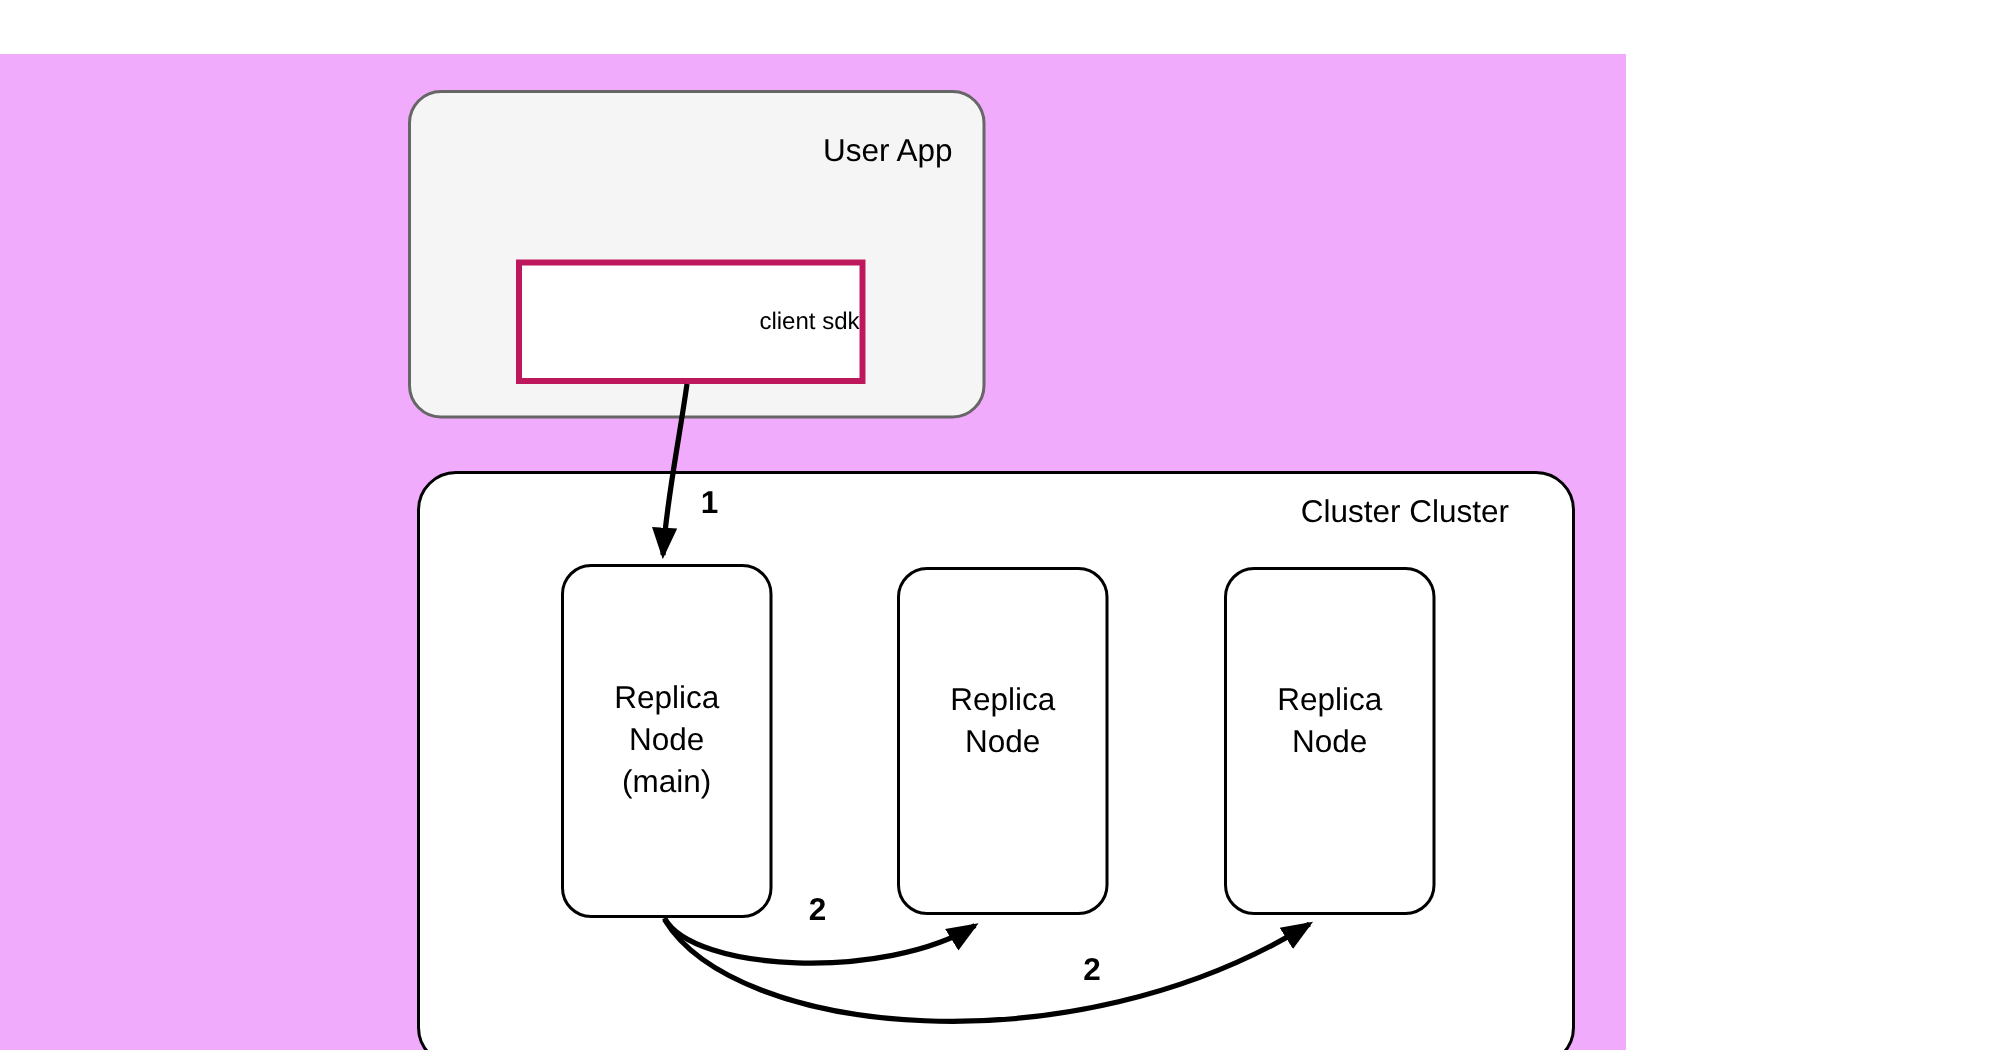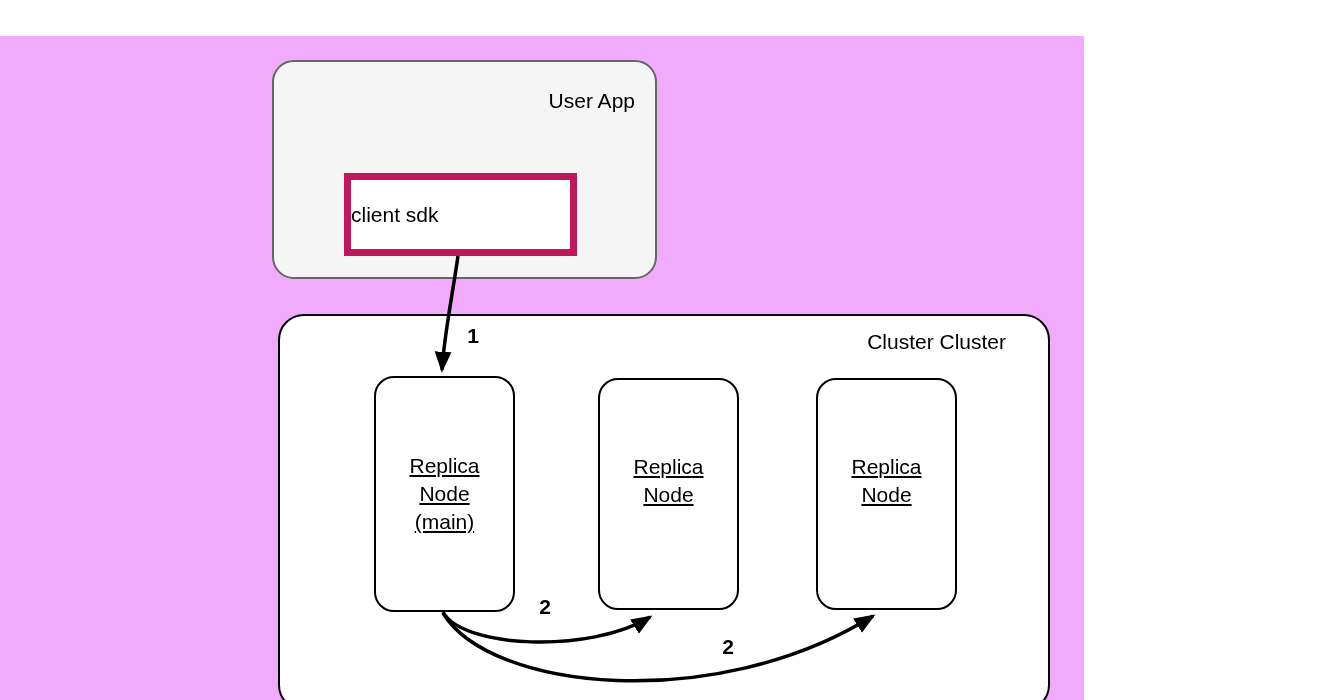--- a/index.html
+++ b/index.html
@@ -55,40 +55,39 @@
     right: 42px;
   }
   .client-sdk {
     position: absolute;
     left: 344px;
     top: 137px;
     width: 233px;
     height: 83px;
     box-sizing: border-box;
     background: #ffffff;
-    border: 7px solid #be185d;
+    border: 4px solid #be185d;
     display: flex;
     align-items: center;
-    justify-content: flex-start;
-    font-size: 21px;
+    justify-content: flex-end;
+    font-size: 16px;
   }
   .node {
     position: absolute;
     box-sizing: border-box;
     width: 141px;
     background: #ffffff;
     border: 2px solid #000000;
     border-radius: 20px;
     display: flex;
     align-items: center;
     justify-content: center;
     text-align: center;
     font-size: 21px;
     line-height: 28px;
-    text-decoration: underline;
   }
   .node-main   { left: 374px; top: 340px; height: 236px; }
   .node-mid    { left: 598px; top: 342px; height: 232px; }
   .node-right  { left: 816px; top: 342px; height: 232px; }
   .node-label span { display: block; }
   .shift-up { transform: translateY(-13px); }
   .arrows {
     position: absolute;
     left: 0;
     top: 0;

